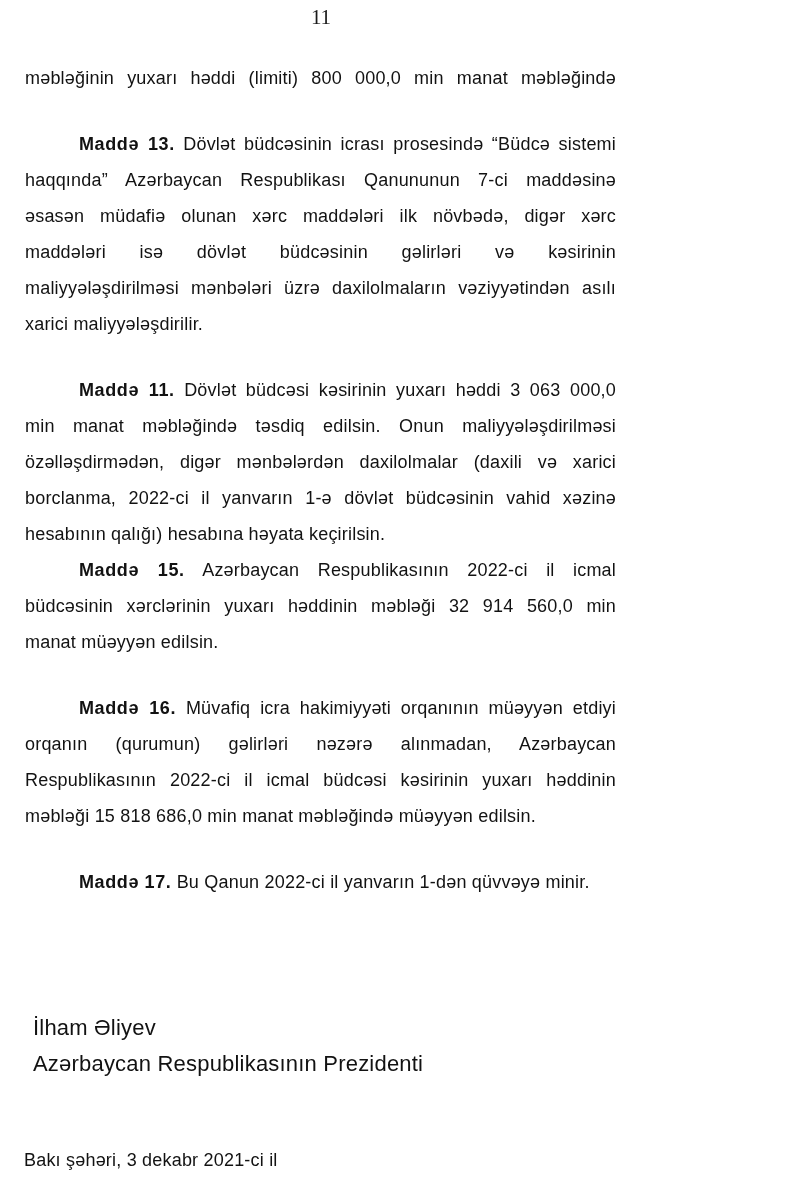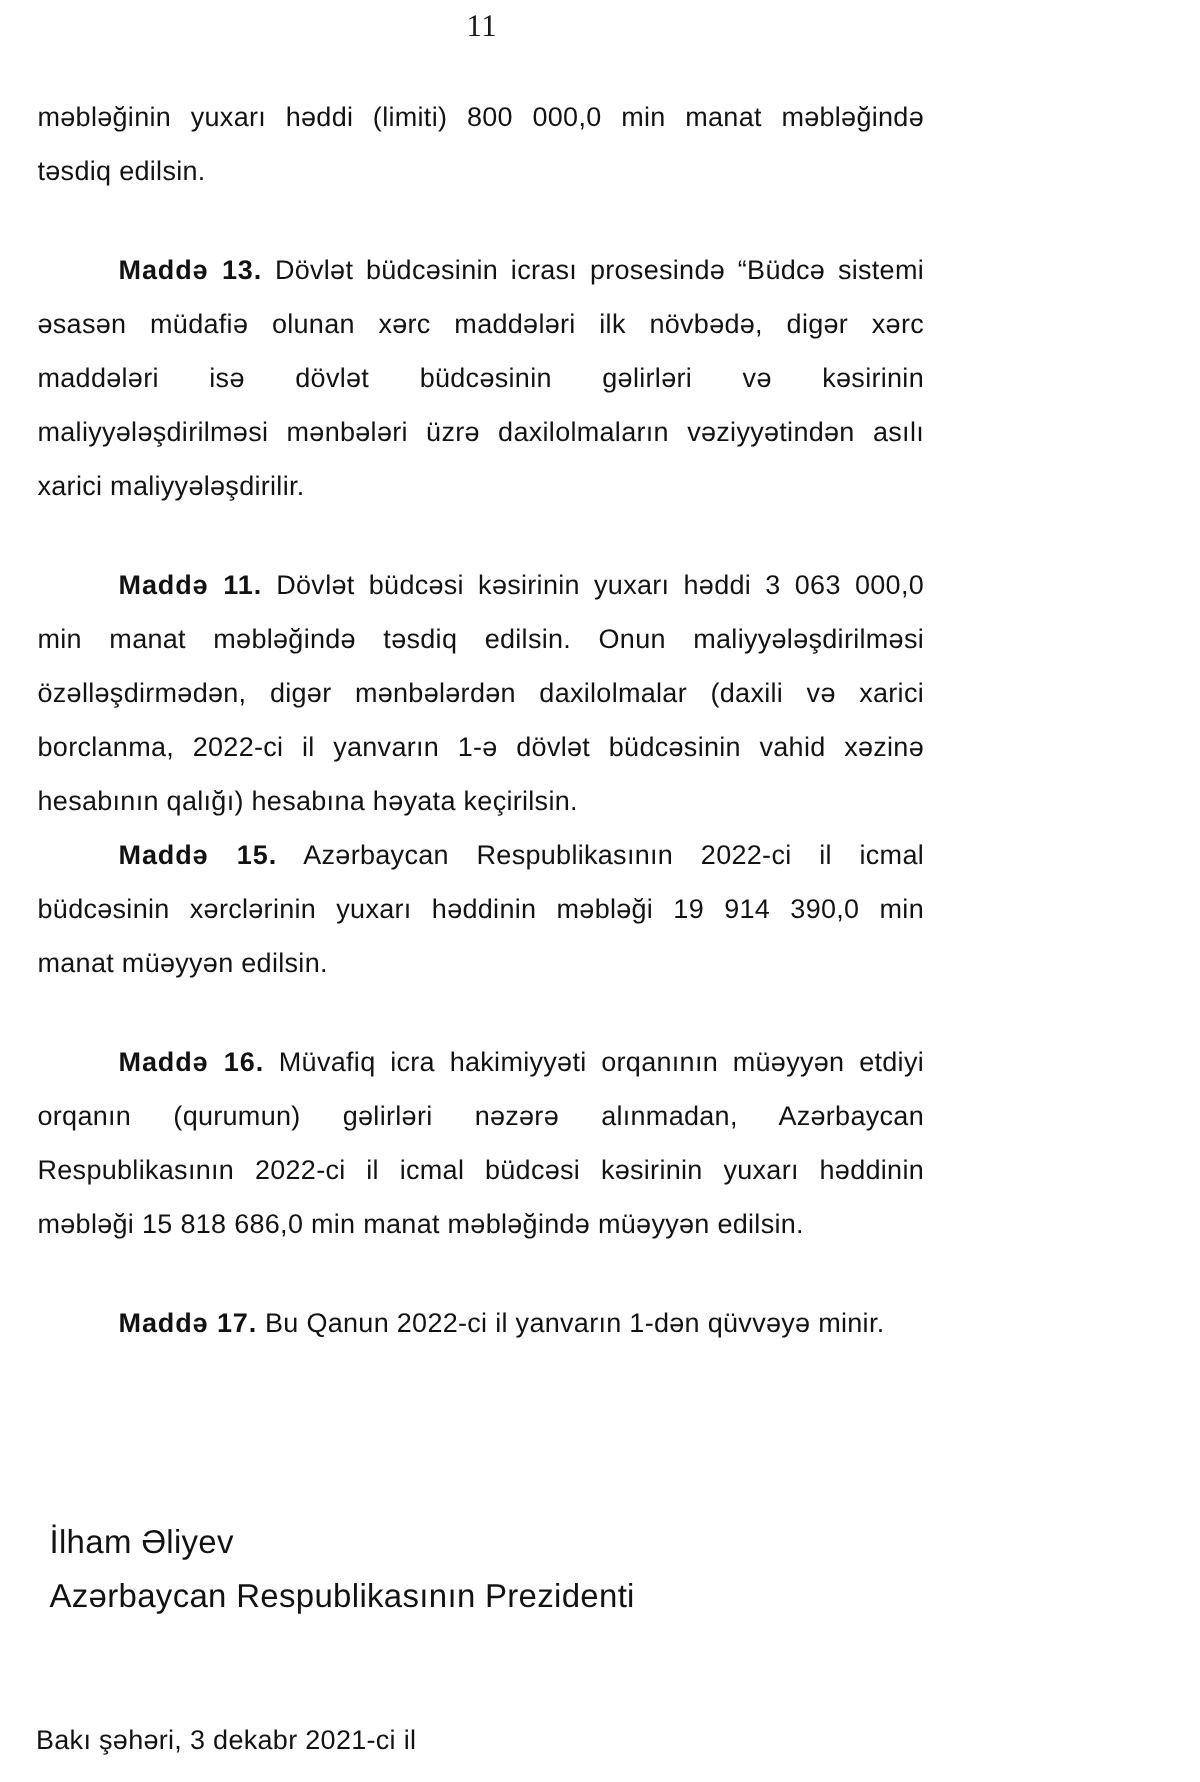--- a/index.html
+++ b/index.html
@@ -73,39 +73,39 @@
 </style>
 </head>
 <body>
 
 <div class="page" style="background: rgb(255, 255, 255); color: rgb(18, 18, 18);">
   <div class="page-number">11</div>
 
   <div class="body-text">
       <div class="paragraph">
         <div class="line">məbləğinin yuxarı həddi (limiti) 800 000,0 min manat məbləğində</div>
-        <div class="line last">təsdiq edilsin.</div>
       </div>
       <div class="paragraph spaced">
         <div class="line indent"><span class="lead">Maddə 13.</span> Dövlət büdcəsinin icrası prosesində “Büdcə sistemi</div>
+        <div class="line">haqqında” Azərbaycan Respublikası Qanununun 7-ci maddəsinə</div>
         <div class="line">əsasən müdafiə olunan xərc maddələri ilk növbədə, digər xərc</div>
         <div class="line">maddələri isə dövlət büdcəsinin gəlirləri və kəsirinin</div>
         <div class="line">maliyyələşdirilməsi mənbələri üzrə daxilolmaların vəziyyətindən asılı</div>
         <div class="line last">xarici maliyyələşdirilir.</div>
       </div>
       <div class="paragraph spaced">
         <div class="line indent"><span class="lead">Maddə 11.</span> Dövlət büdcəsi kəsirinin yuxarı həddi 3 063 000,0</div>
         <div class="line">min manat məbləğində təsdiq edilsin. Onun maliyyələşdirilməsi</div>
         <div class="line">özəlləşdirmədən, digər mənbələrdən daxilolmalar (daxili və xarici</div>
         <div class="line">borclanma, 2022-ci il yanvarın 1-ə dövlət büdcəsinin vahid xəzinə</div>
         <div class="line last">hesabının qalığı) hesabına həyata keçirilsin.</div>
       </div>
       <div class="paragraph">
         <div class="line indent"><span class="lead">Maddə 15.</span> Azərbaycan Respublikasının 2022-ci il icmal</div>
-        <div class="line">büdcəsinin xərclərinin yuxarı həddinin məbləği 19 914 390,0 min</div>
+        <div class="line">büdcəsinin xərclərinin yuxarı həddinin məbləği 32 914 560,0 min</div>
         <div class="line last">manat müəyyən edilsin.</div>
       </div>
       <div class="paragraph spaced">
         <div class="line indent"><span class="lead">Maddə 16.</span> Müvafiq icra hakimiyyəti orqanının müəyyən etdiyi</div>
         <div class="line">orqanın (qurumun) gəlirləri nəzərə alınmadan, Azərbaycan</div>
         <div class="line">Respublikasının 2022-ci il icmal büdcəsi kəsirinin yuxarı həddinin</div>
         <div class="line last">məbləği 15 818 686,0 min manat məbləğində müəyyən edilsin.</div>
       </div>
       <div class="paragraph spaced">
         <div class="line last indent"><span class="lead">Maddə 17.</span> Bu Qanun 2022-ci il yanvarın 1-dən qüvvəyə minir.</div>

